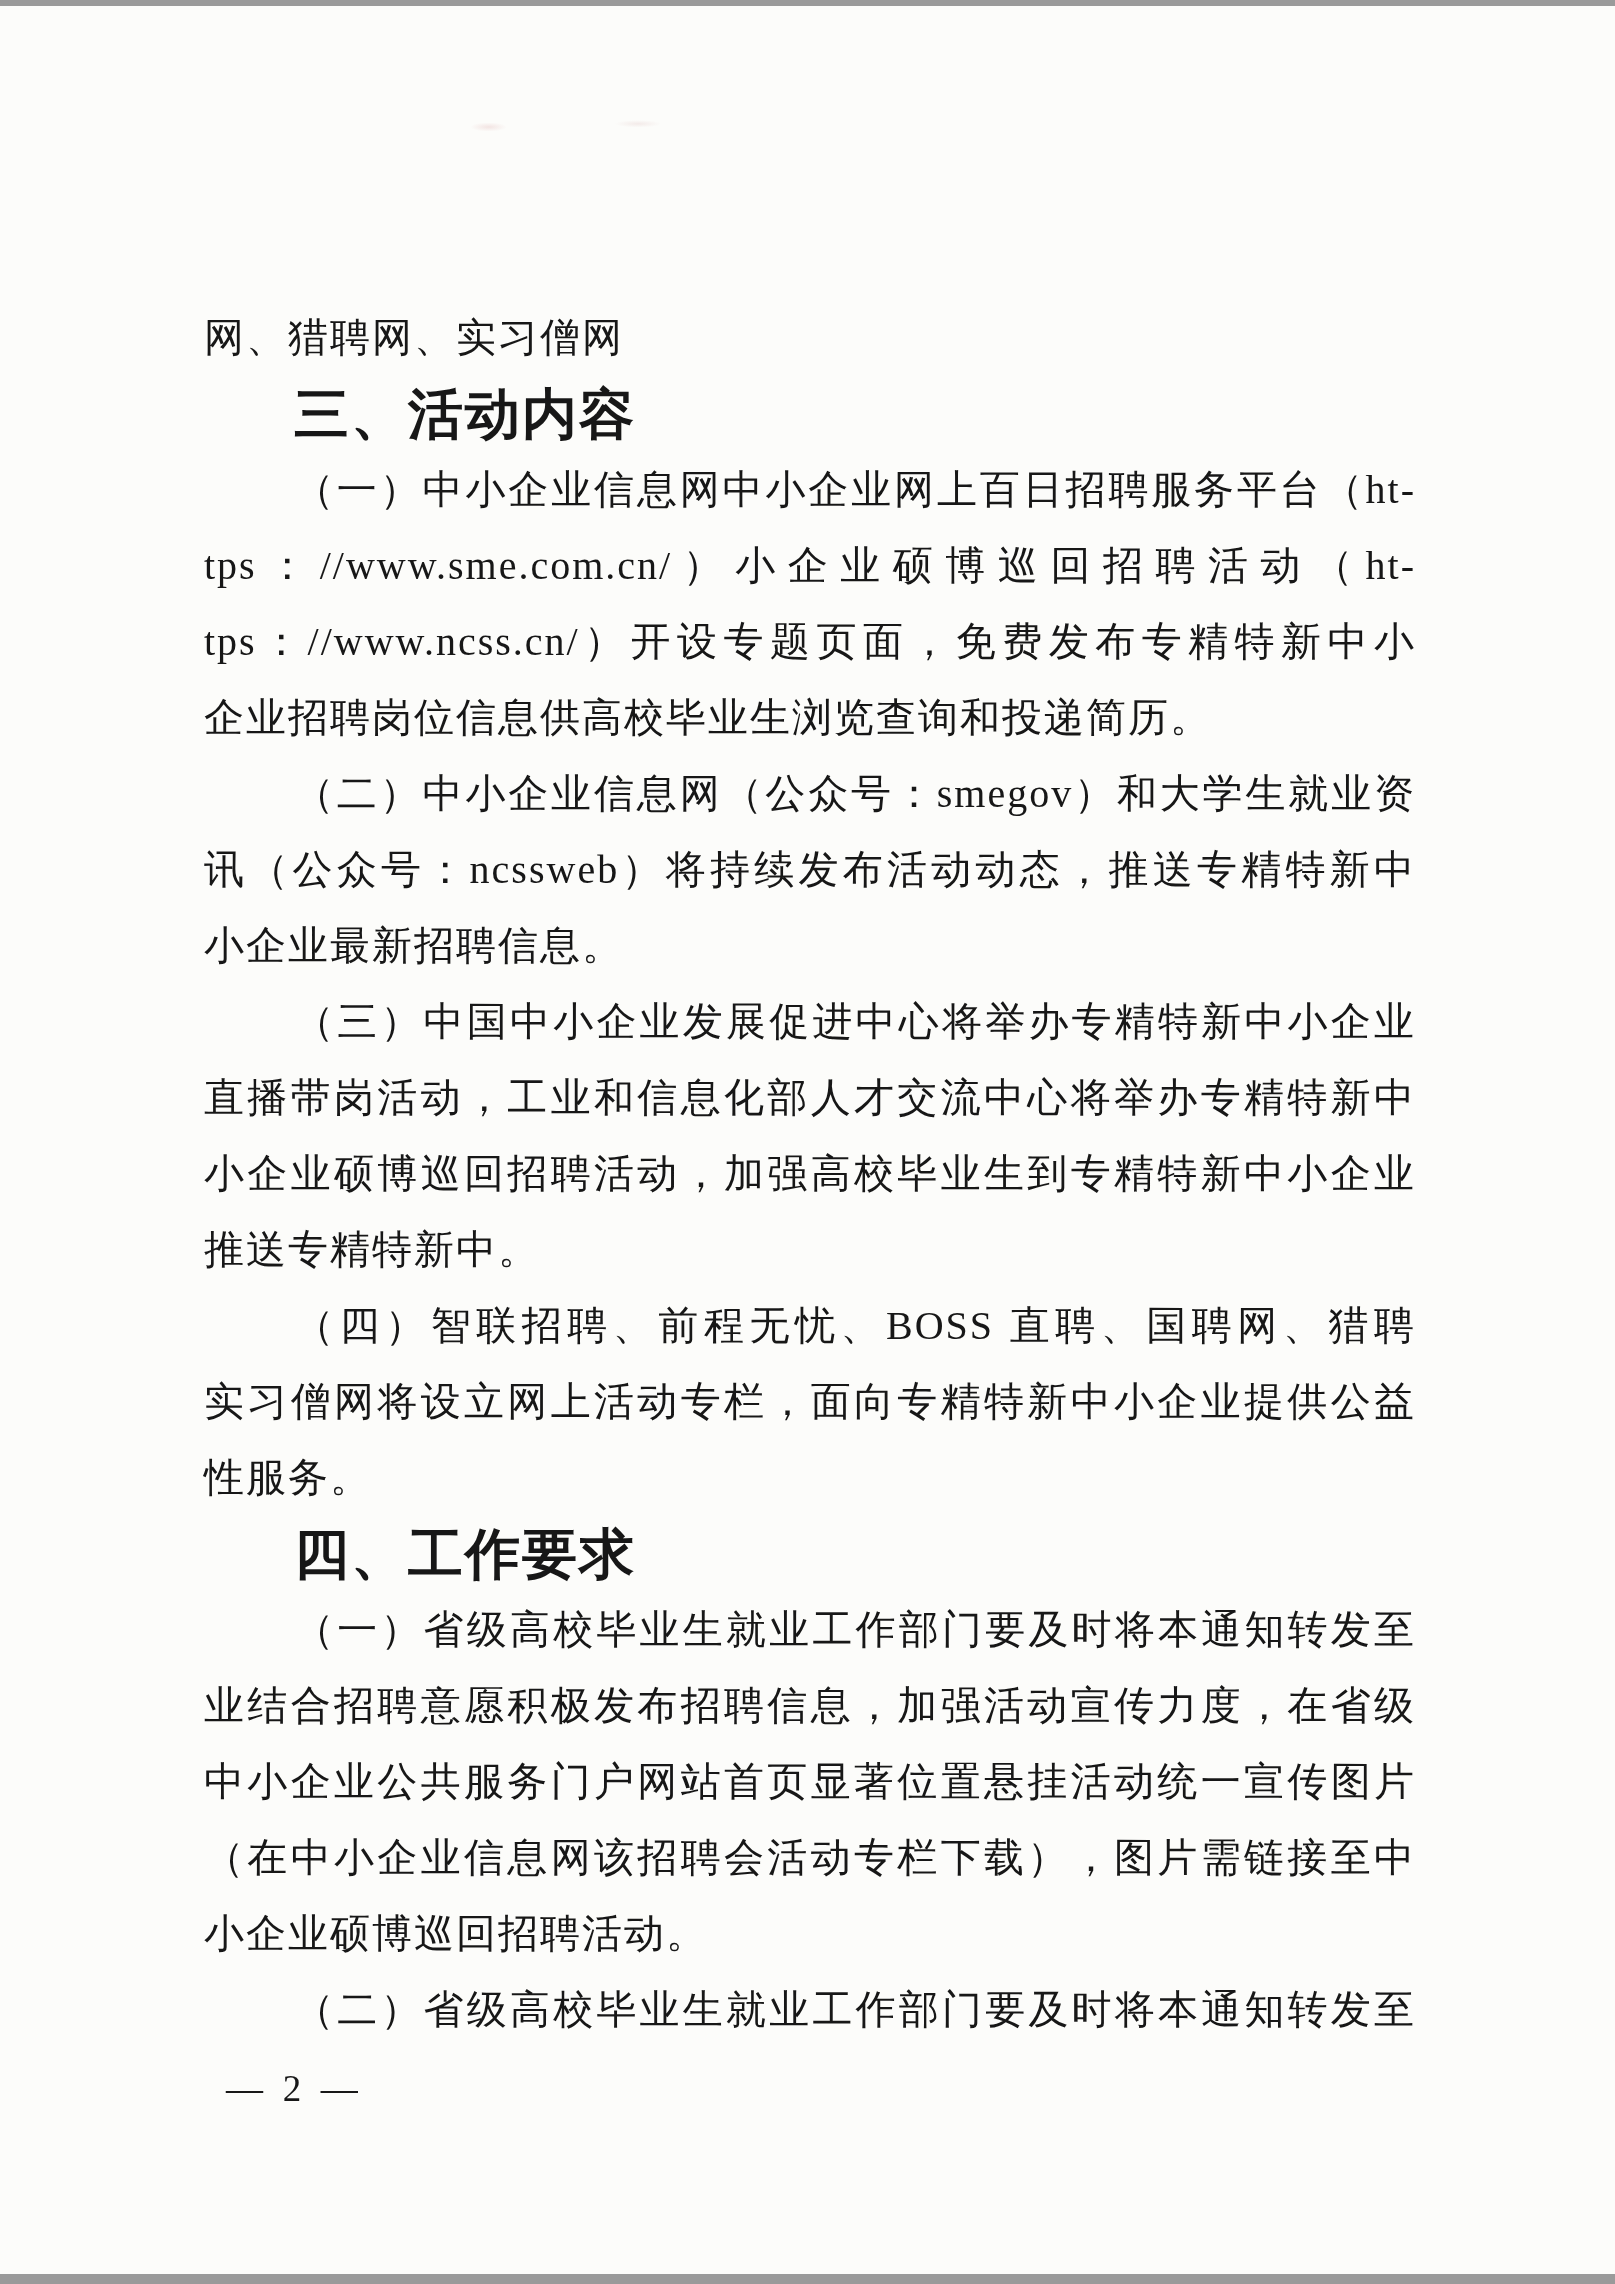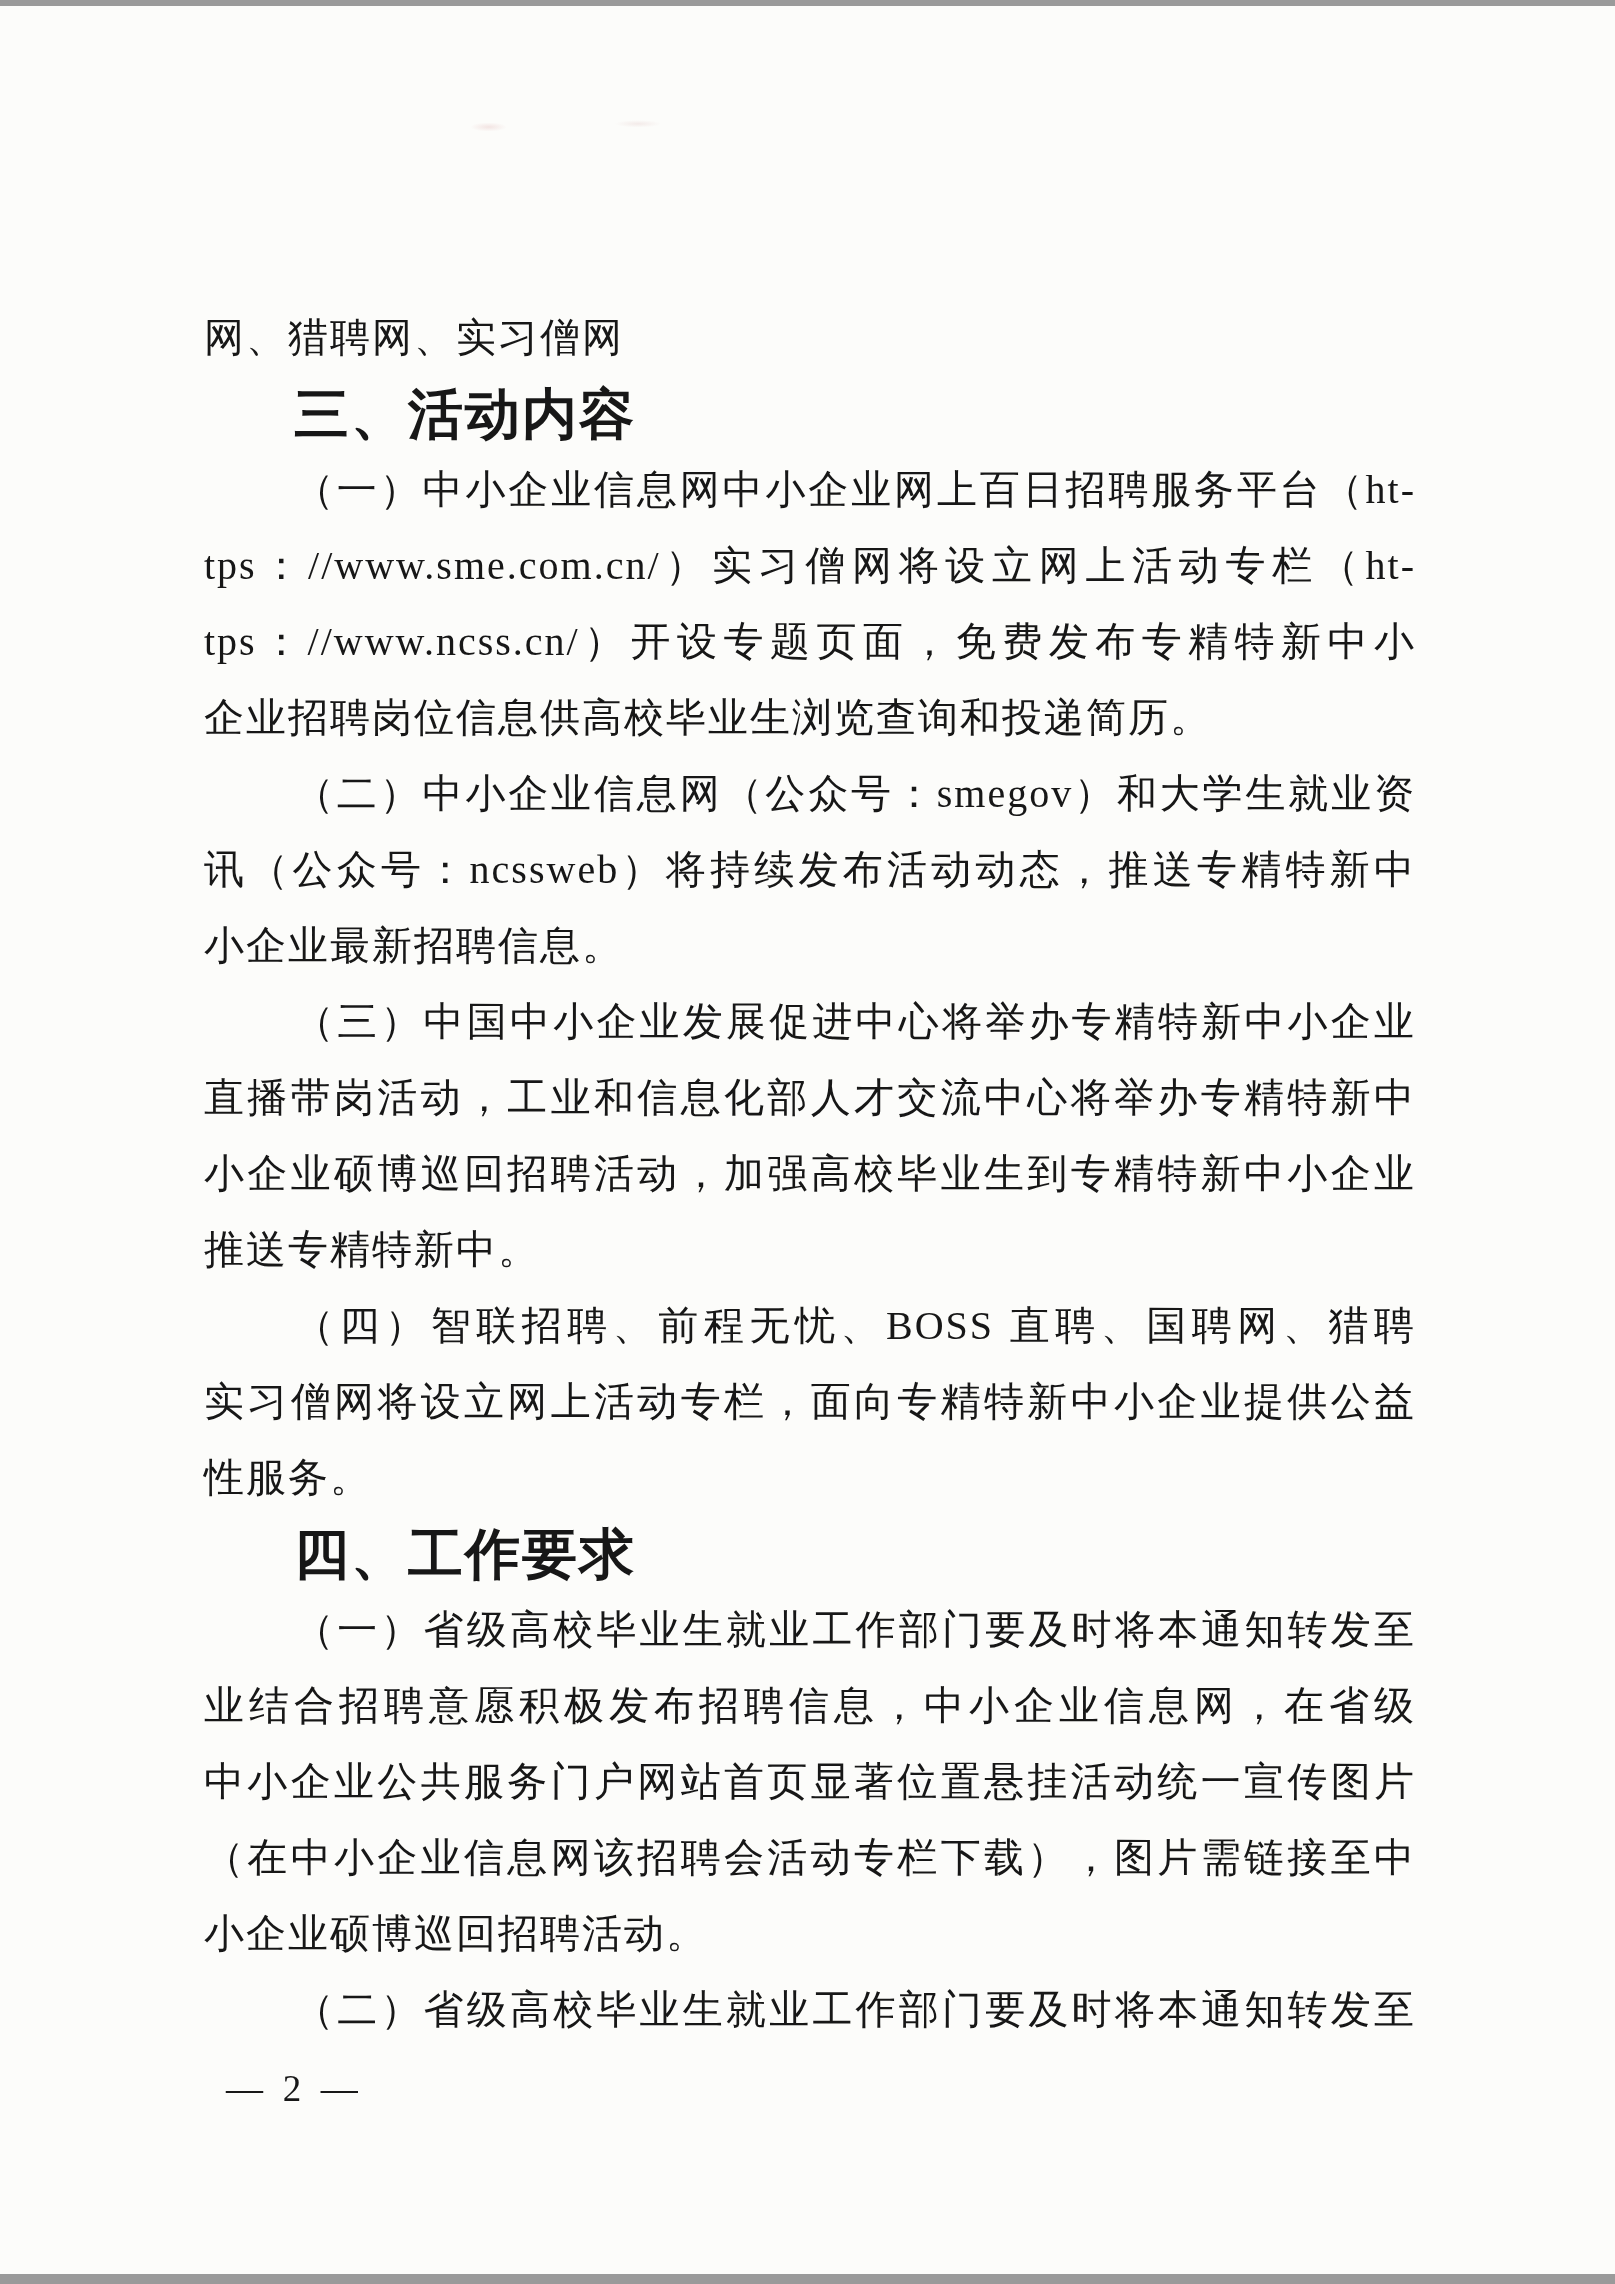--- a/index.html
+++ b/index.html
@@ -67,36 +67,36 @@
 </style>
 </head>
 <body>
 
 <div class="page">
   <div class="scan-noise"></div>
   <div class="text-block" id="document-lines">
       <div class="line">网、猎聘网、实习僧网</div>
       <div class="line heading indent">三、活动内容</div>
       <div class="line indent fill">（一）中小企业信息网中小企业网上百日招聘服务平台（ht-</div>
-      <div class="line fill">tps：//www.sme.com.cn/）实习僧网将设立网上活动专栏（ht-</div>
+      <div class="line fill">tps：//www.sme.com.cn/）小企业硕博巡回招聘活动（ht-</div>
       <div class="line fill">tps：//www.ncss.cn/）开设专题页面，免费发布专精特新中小</div>
       <div class="line">企业招聘岗位信息供高校毕业生浏览查询和投递简历。</div>
       <div class="line indent fill">（二）中小企业信息网（公众号：smegov）和大学生就业资</div>
       <div class="line fill">讯（公众号：ncssweb）将持续发布活动动态，推送专精特新中</div>
       <div class="line">小企业最新招聘信息。</div>
       <div class="line indent fill">（三）中国中小企业发展促进中心将举办专精特新中小企业</div>
       <div class="line fill">直播带岗活动，工业和信息化部人才交流中心将举办专精特新中</div>
       <div class="line fill">小企业硕博巡回招聘活动，加强高校毕业生到专精特新中小企业</div>
       <div class="line">推送专精特新中。</div>
       <div class="line indent fill">（四）智联招聘、前程无忧、BOSS 直聘、国聘网、猎聘网、</div>
       <div class="line fill">实习僧网将设立网上活动专栏，面向专精特新中小企业提供公益</div>
       <div class="line">性服务。</div>
       <div class="line heading indent">四、工作要求</div>
       <div class="line indent fill">（一）省级高校毕业生就业工作部门要及时将本通知转发至</div>
-      <div class="line fill">业结合招聘意愿积极发布招聘信息，中小企业信息网，在省级</div>
+      <div class="line fill">业结合招聘意愿积极发布招聘信息，加强活动宣传力度，在省级</div>
       <div class="line fill">中小企业公共服务门户网站首页显著位置悬挂活动统一宣传图片</div>
       <div class="line fill">（在中小企业信息网该招聘会活动专栏下载），图片需链接至中小</div>
       <div class="line">小企业硕博巡回招聘活动。</div>
       <div class="line indent fill">（二）省级高校毕业生就业工作部门要及时将本通知转发至</div>
     </div>
   <div class="footer">
     <span>— 2 —</span>
   </div>
 </div>
 

